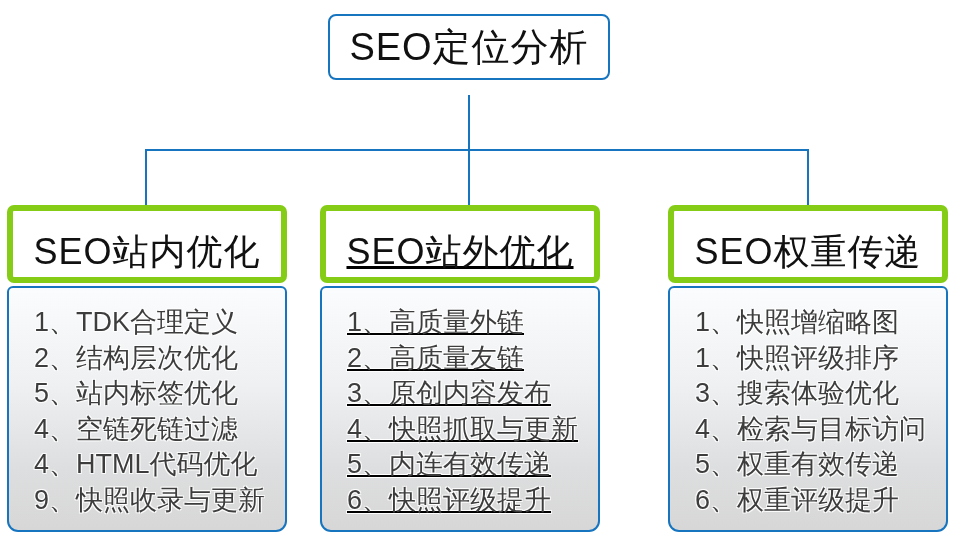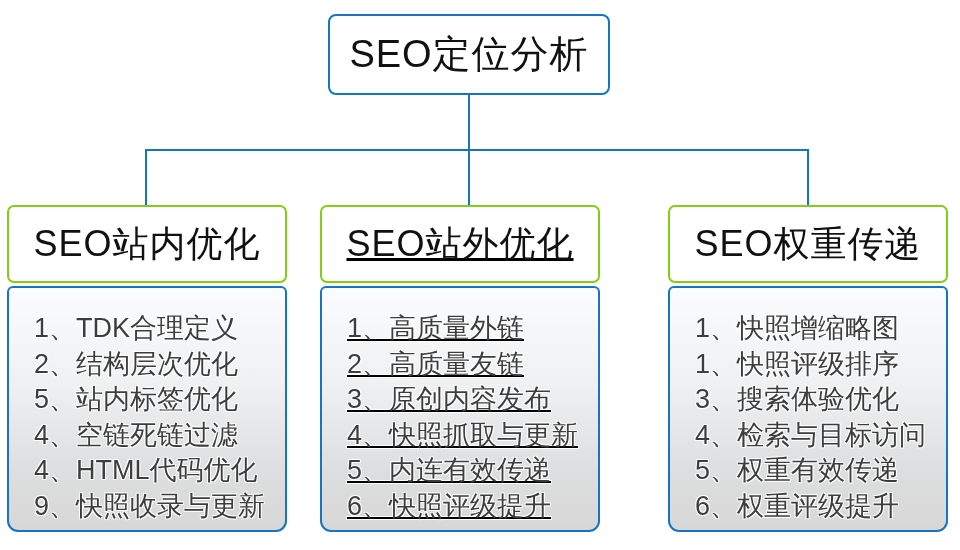--- a/index.html
+++ b/index.html
@@ -10,41 +10,41 @@
   .canvas{position:relative;width:960px;height:550px;background:#ffffff;}
   .connectors{position:absolute;left:0;top:0;width:960px;height:550px;pointer-events:none;}
 
   .node{
     position:absolute;box-sizing:border-box;
     border:2px solid #1775C0;background:#ffffff;
     display:flex;align-items:center;justify-content:center;
     white-space:nowrap;
   }
   .root-box{
-    left:328px;top:14px;width:282px;height:81px;border-radius:8px;
+    left:328px;top:14px;width:282px;height:66px;border-radius:8px;
     font-size:38px;color:#111111;letter-spacing:1px;
   }
   .branch{position:absolute;top:205px;width:280px;}
   .branch-0{left:7px;}
   .branch-1{left:320px;text-decoration:underline;}
   .branch-2{left:668px;}
   .branch-header{
     position:relative;box-sizing:border-box;width:100%;height:78px;
-    border:2px solid #84cc16;border-radius:7px;background:#ffffff;
-    display:flex;align-items:center;justify-content:center;
+    border:6px solid #84cc16;border-radius:7px;background:#ffffff;
+    display:flex;align-items:flex-end;justify-content:center;
     font-size:36px;color:#111111;white-space:nowrap;letter-spacing:1px;
   }
   .branch-panel{
     position:relative;box-sizing:border-box;width:100%;height:246px;margin-top:3px;
     border:2px solid #1775C0;border-radius:6px 6px 11px 11px;
     background:linear-gradient(180deg,#fbfcfd 0%,#eef0f2 40%,#dddedf 75%,#d7d7d7 100%);
     overflow:hidden;
   }
   .branch-panel ul{
-    list-style:none;margin:0;padding:23px 6px 0 25px;
+    list-style:none;margin:0;padding:17px 6px 0 25px;
   }
   .branch-panel li{
     font-size:27px;line-height:35.5px;color:#3d3d3d;white-space:nowrap;
     text-shadow:-1px -1px 0 rgba(255,255,255,.85),
                  1px -1px 0 rgba(255,255,255,.85),
                 -1px  1px 0 rgba(255,255,255,.85),
                  1px  1px 0 rgba(255,255,255,.85);
   }
 </style>
 </head>

